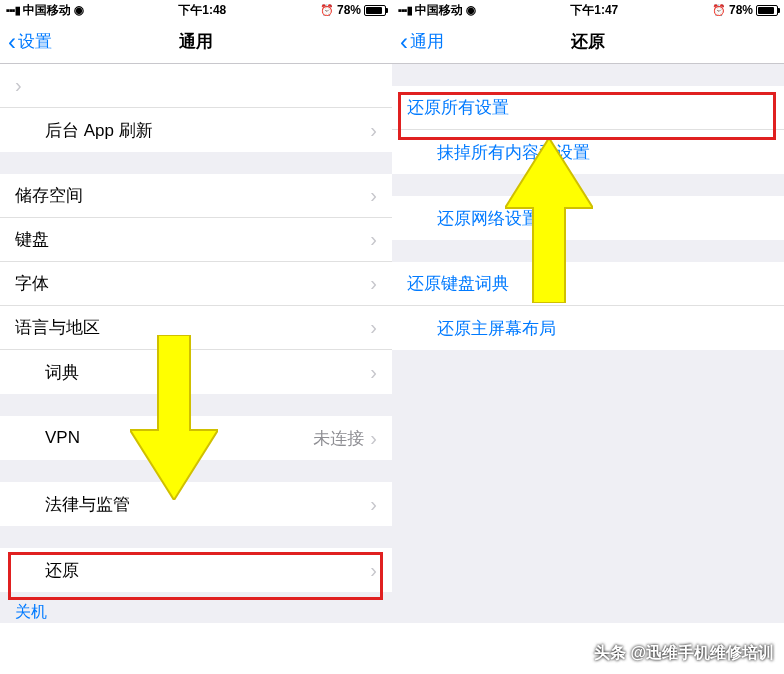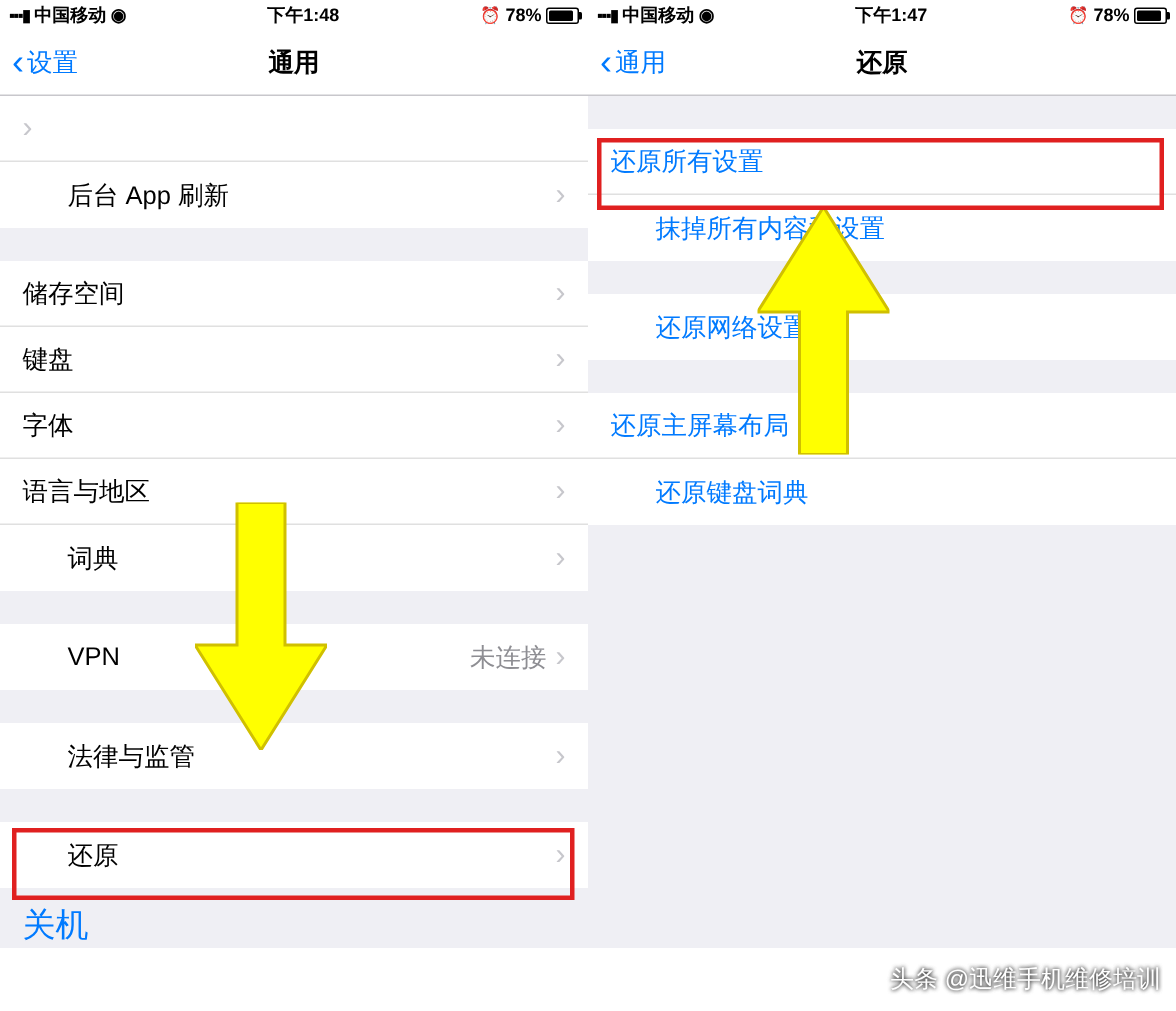--- a/index.html
+++ b/index.html
@@ -20,26 +20,26 @@
     .nav-title { position: absolute; left: 0; right: 0; text-align: center; font-size: 17px; font-weight: 600; pointer-events: none; }
     .section { margin-top: 22px; background: #fff; }
     .section.first { margin-top: 0; }
     .row { display: flex; align-items: center; justify-content: space-between; padding: 0 15px; height: 44px; font-size: 17px; border-bottom: 0.5px solid #e0e0e0; background: #fff; position: relative; }
     .row:last-child { border-bottom: none; margin-left: 30px; }
     .row-label { color: #000; }
     .row-value { color: #8e8e93; margin-right: 6px; }
     .row-right { display: flex; align-items: flex-start; }
     .chevron { color: #c7c7cc; font-size: 20px; font-weight: 300; }
     .row.link .row-label { color: #007aff; }
-    .shutdown-link { background: #efeff4; padding: 10px 15px 0; font-size: 22px; }
+    .shutdown-link { background: #efeff4; padding: 10px 15px 0; font-size: 16px; }
     .shutdown-link span { color: #007aff; }
     .highlight-box { position: absolute; border: 3px solid #e02020; pointer-events: none; z-index: 5; }
     .arrow { position: absolute; z-index: 4; pointer-events: none; }
     .arrow svg { display: block; }
-    .watermark { position: absolute; right: 10px; bottom: 10px; color: #fff; font-size: 16px; font-weight: 400; text-shadow: 0 0 3px rgba(0,0,0,0.7), 0 0 3px rgba(0,0,0,0.7); z-index: 10; }
+    .watermark { position: absolute; right: 10px; bottom: 10px; color: #fff; font-size: 16px; font-weight: 700; text-shadow: 0 0 3px rgba(0,0,0,0.7), 0 0 3px rgba(0,0,0,0.7); z-index: 10; }
     .alarm-icon { font-size: 11px; }
   </style>
 </head>
 <body>
 
 <div class="wrap">
 
   <div class="phone">
     <div class="status-bar">
       <div class="status-left">
@@ -160,24 +160,24 @@
     </div>
 
     <div class="section">
       <div class="row link">
         <span class="row-label">还原网络设置</span>
       </div>
     </div>
 
     <div class="section">
       <div class="row link">
-        <span class="row-label">还原主屏幕布局</span>
+        <span class="row-label">还原键盘词典</span>
       </div>
       <div class="row link">
-        <span class="row-label">还原键盘词典</span>
+        <span class="row-label">还原主屏幕布局</span>
       </div>
     </div>
   </div>
 </div>
 
 <div class="highlight-box" style="left:8px; top:552px; width:375px; height:48px;"></div>
 <div class="highlight-box" style="left:398px; top:92px; width:378px; height:48px;"></div>
 
 <div class="arrow" style="left:130px; top:335px;">
   <svg width="88" height="165" viewBox="0 0 88 165">

